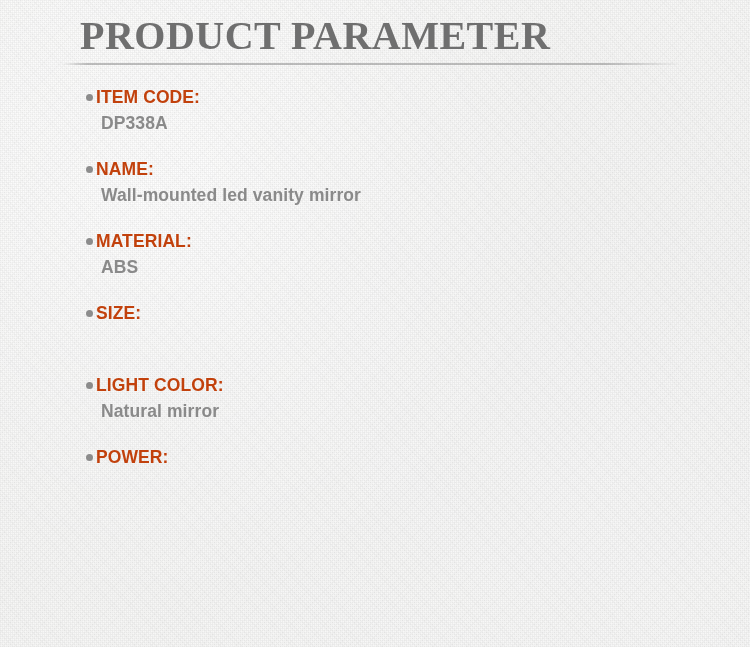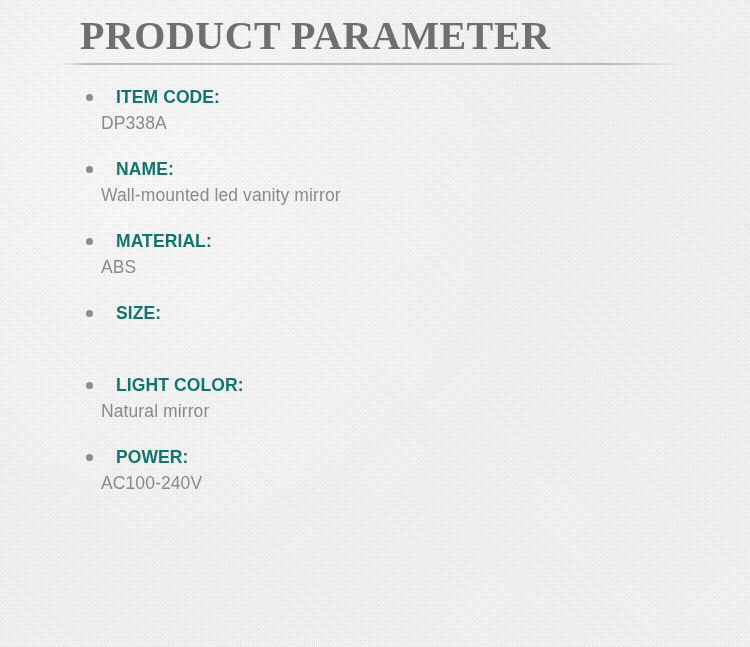--- a/index.html
+++ b/index.html
@@ -83,34 +83,34 @@
     left: 86px;
     top: 8px;
     width: 7px;
     height: 7px;
     border-radius: 50%;
     background-color: #8c8c8c;
   }
 
   .spec-label {
     display: block;
-    margin-left: 30px;
+    margin-left: 10px;
     font-size: 17.5px;
     font-weight: bold;
     line-height: 22px;
-    color: #0f766e;
+    color: #c2410c;
     letter-spacing: 0.1px;
   }
 
   .spec-value {
     display: block;
     margin-left: 15px;
     margin-top: 3px;
     font-size: 17.5px;
-    font-weight: normal;
+    font-weight: bold;
     line-height: 25px;
     color: #8a8a8a;
     letter-spacing: 0.1px;
     white-space: pre-wrap;
     max-width: 530px;
   }
 </style>
 </head>
 <body>
 
@@ -149,18 +149,17 @@
 
     <div class="spec-item">
       <span class="spec-bullet"></span>
       <span class="spec-label">LIGHT COLOR:</span>
       <span class="spec-value">Natural mirror</span>
     </div>
 
     <div class="spec-item">
       <span class="spec-bullet"></span>
       <span class="spec-label">POWER:</span>
-      <span class="spec-value">AC100-240V</span>
     </div>
 
 
   </div>
 </div>
 
 </body></html>

